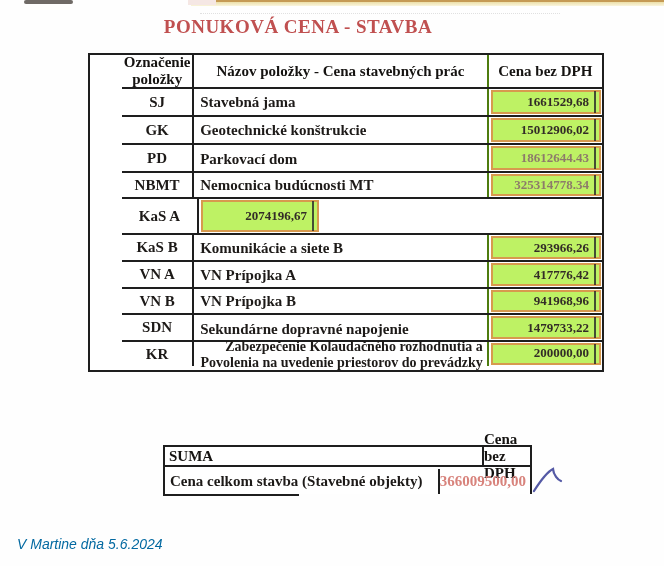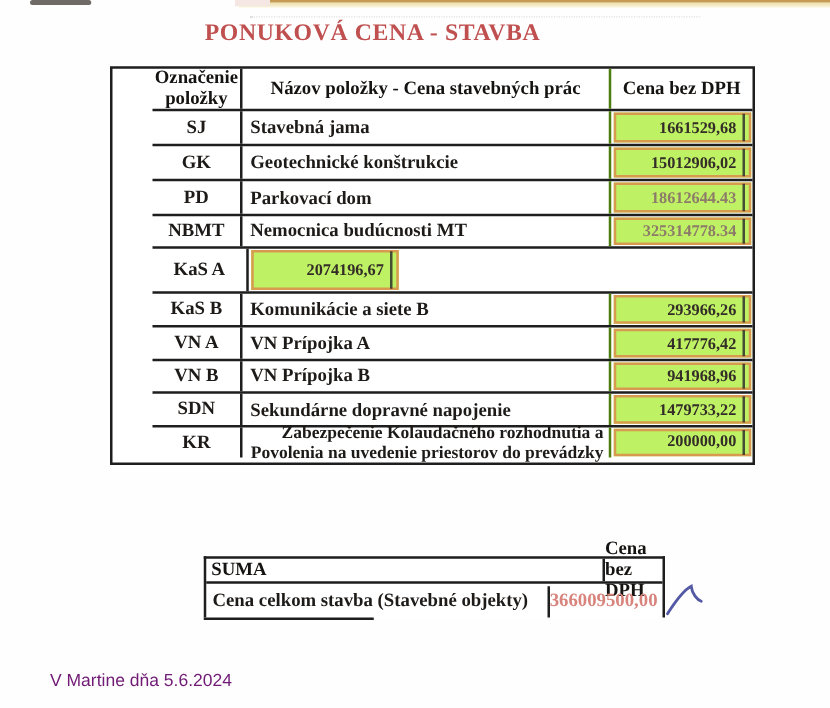--- a/index.html
+++ b/index.html
@@ -99,23 +99,23 @@
     flex:1; display:flex; align-items:center; justify-content:flex-end;
     padding-right:4px; font-weight:600; font-size:15px; color:#d8837c;
   }
   .sum-bottom-partial {
     position:absolute; left:163px; top:494px; width:136px; height:2px;
     background:#1e1e1e;
   }
   .pen-mark { position:absolute; left:528px; top:465px; width:40px; height:30px; }
   
   .footer-date {
-    position:absolute; left:40px; top:536px;
-    font-family:"Liberation Sans", sans-serif; 
-    font-size:14px; color:#701a75;
+    position:absolute; left:17px; top:536px;
+    font-family:"Liberation Sans", sans-serif; font-style:italic;
+    font-size:14px; color:#0369a1;
   }
 </style>
 </head>
 <body>
 
 <div class="smudge-topleft"></div>
 <div class="band-top"></div>
 <div class="band-top-pink"></div>
 <div class="dotted-artifact"></div>
 

